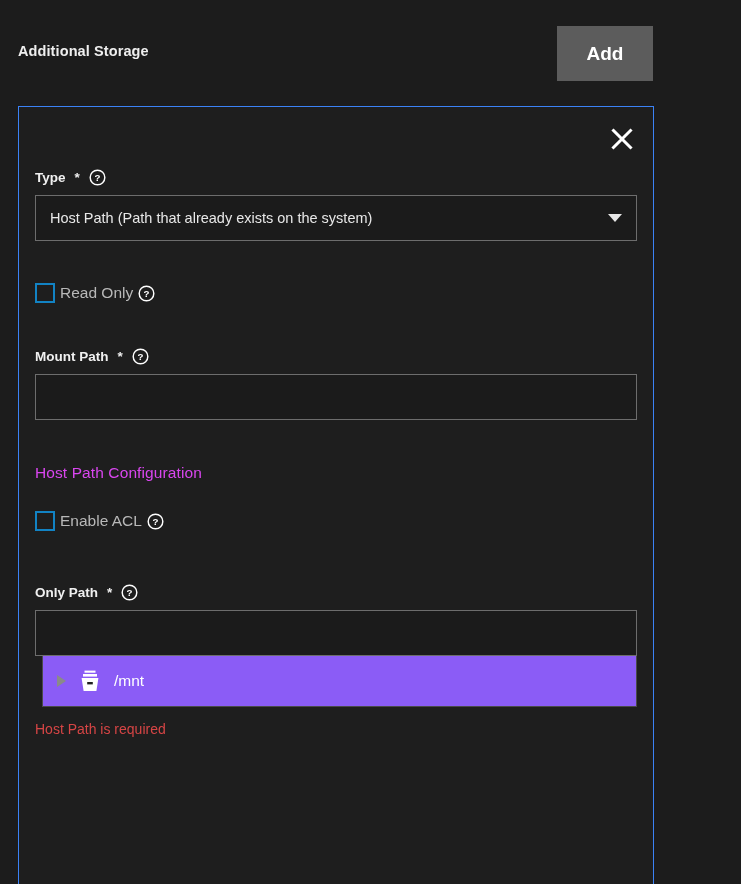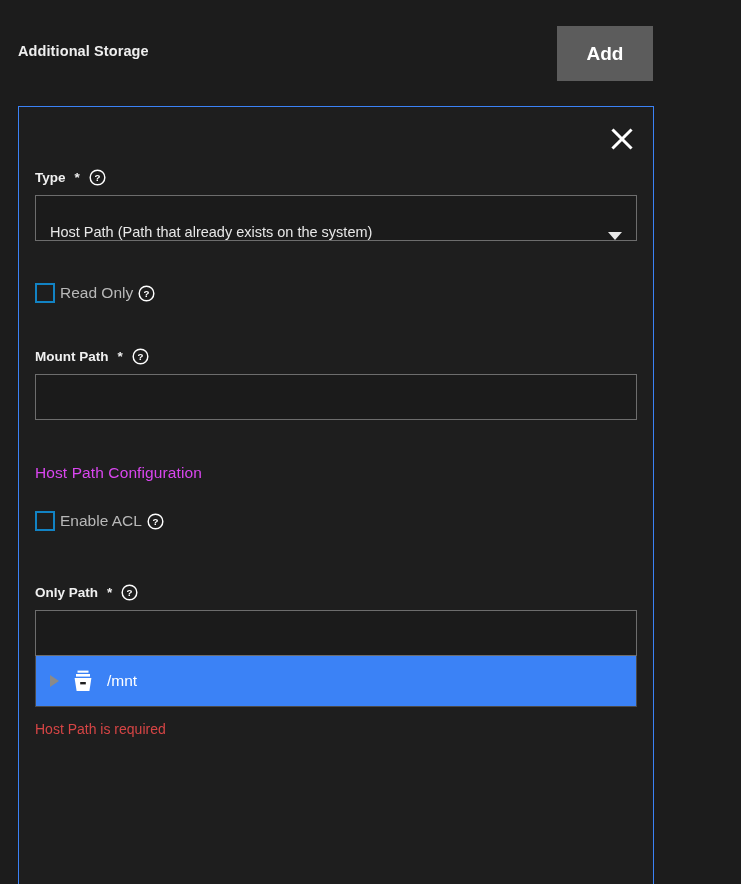--- a/index.html
+++ b/index.html
@@ -109,21 +109,21 @@
   }
   .help-icon svg { display: block; }
 
   .select-box {
     position: relative;
     height: 46px;
     border: 1px solid #6d6d6d;
     background: #1b1b1b;
     box-sizing: border-box;
     display: flex;
-    align-items: flex-end;
+    align-items: center;
     padding: 0 14px;
     cursor: pointer;
   }
   .select-value {
     font-size: 14.5px;
     color: #e8e8e8;
     flex: 1 1 auto;
     white-space: nowrap;
     overflow: hidden;
     text-overflow: ellipsis;
@@ -175,22 +175,23 @@
   .sub-heading {
     font-size: 15.5px;
     color: #d946ef;
     letter-spacing: 0.1px;
   }
 
   
   .tree-panel {
     border: 1px solid #4a4a4a;
     border-top: none;
-    background: #3b82f6;
-    box-sizing: border-box;
+    background: #8b5cf6;
+    box-sizing: border-box;
+    margin-left: 7px;
   }
   .tree-row {
     display: flex;
     align-items: center;
     height: 50px;
     padding-left: 14px;
     gap: 12px;
     cursor: pointer;
   }
   .tree-arrow {

